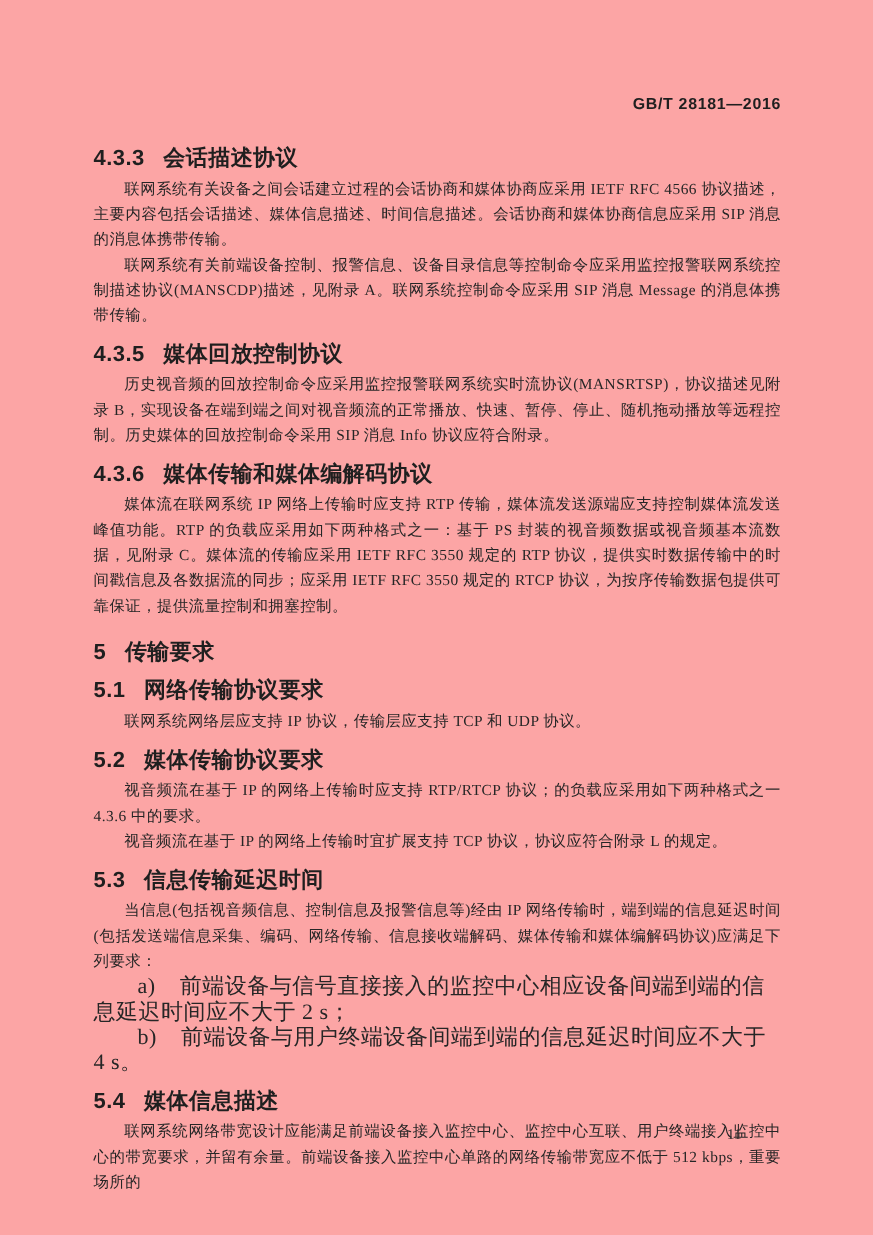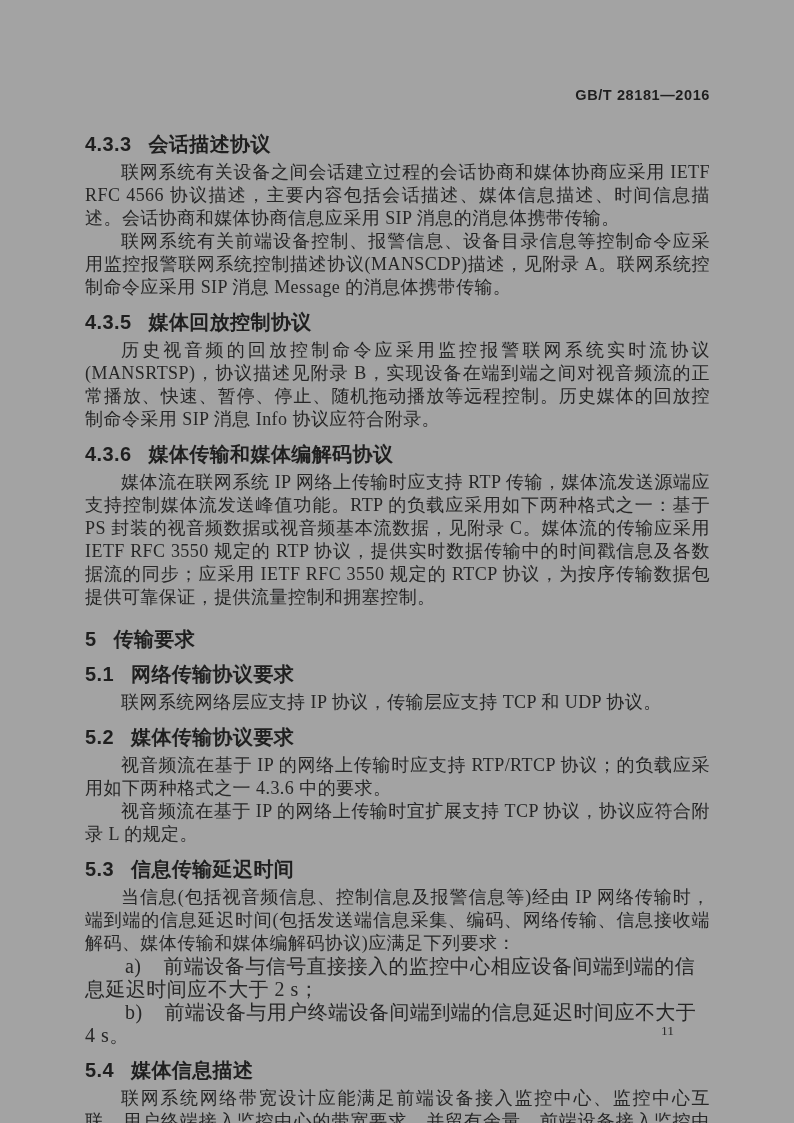--- a/index.html
+++ b/index.html
@@ -5,21 +5,21 @@
   html, body {
     margin: 0;
     padding: 0;
     background: #ffffff;
   }
   .page {
     position: relative;
     width: 794px;
     height: 1123px;
     margin: 0 auto;
-    background: #a3a3a3;
+    background: #fca5a5;
     box-sizing: border-box;
     padding: 84px 84px 0 85px;
     overflow: hidden;
     color: #232323;
     font-family: "Liberation Serif", "DejaVu Serif", serif;
   }
   .page-header {
     text-align: right;
     font-family: "Liberation Sans", "DejaVu Sans", sans-serif;
     font-weight: 700;
@@ -39,21 +39,21 @@
     color: #1f1f1f;
   }
   .chapter-heading {
     margin: 19px 0 10px 0;
   }
   .sec-heading .sec-num {
     margin-right: 0.85em;
   }
   .para {
     margin: 0;
-    font-size: 18px;
+    font-size: 14px;
     line-height: 23px;
     letter-spacing: 0.45px;
     text-align: justify;
     text-indent: 2em;
     color: #262626;
   }
   .list-item {
     margin: 0;
     font-size: 20px;
     line-height: 23px;

